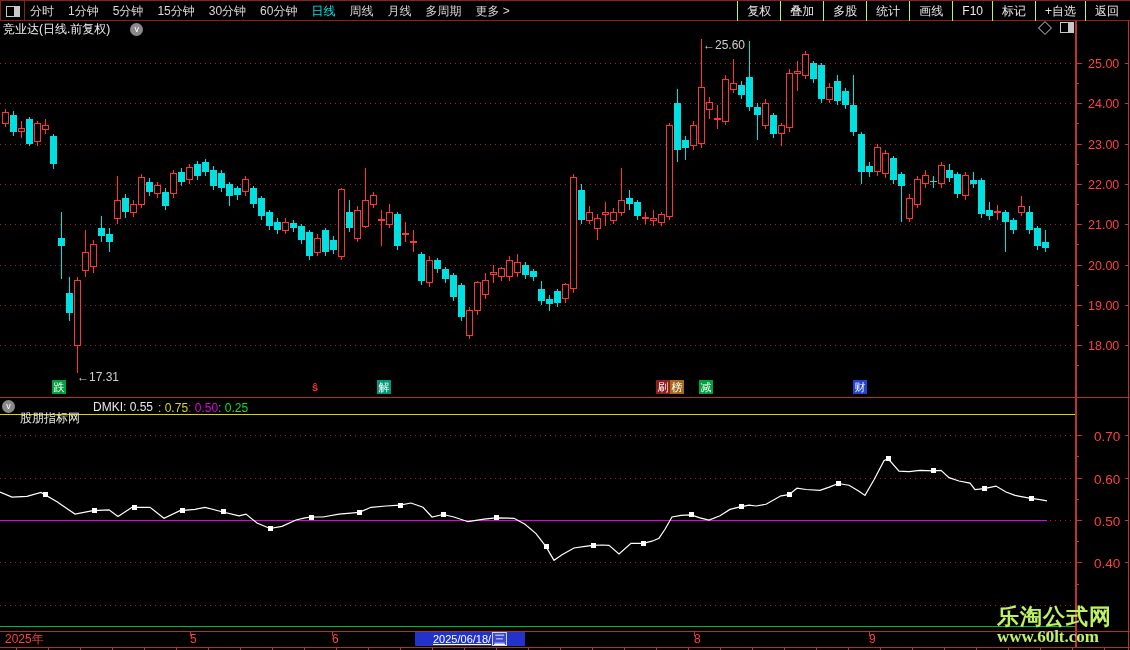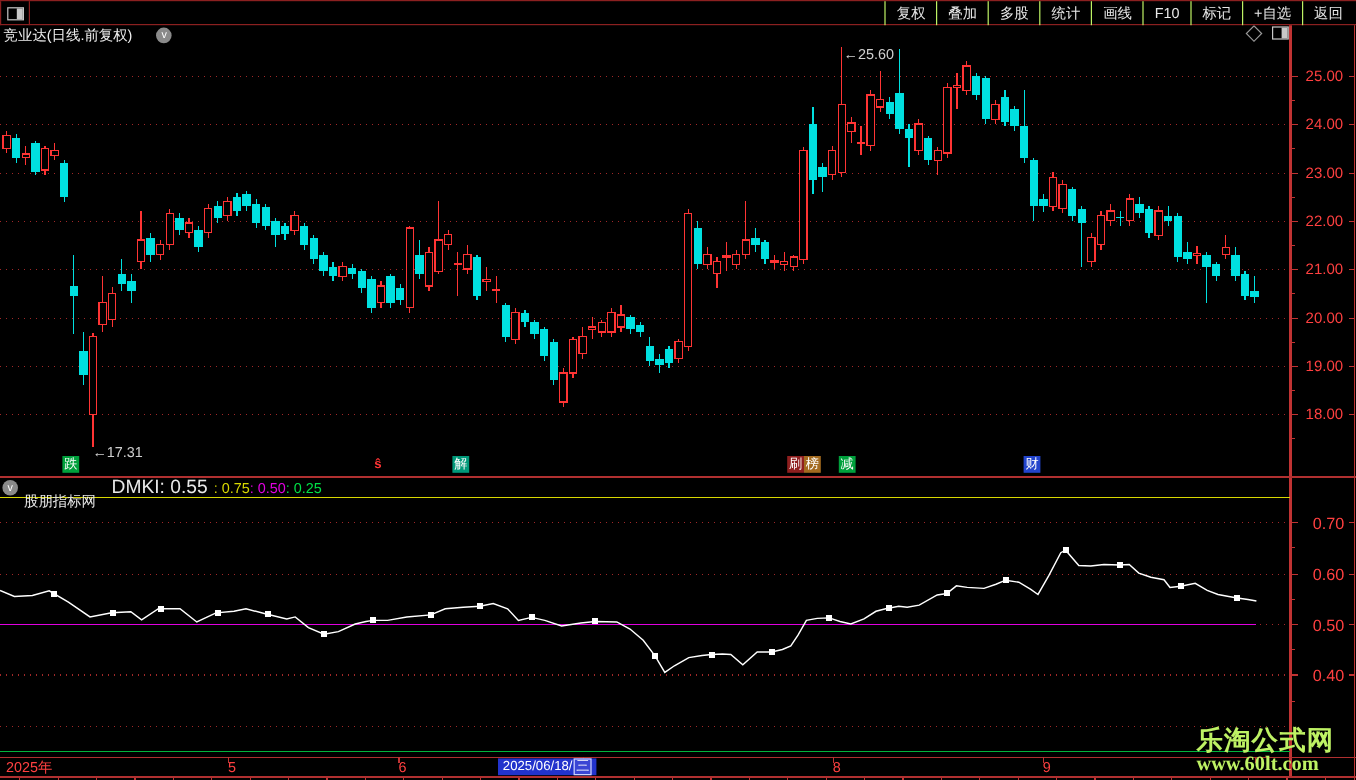--- a/index.html
+++ b/index.html
@@ -20,31 +20,31 @@
   
   .title-wrap{position:absolute;left:3px;top:22px;height:15px;display:flex;align-items:center;gap:20px;z-index:4;}
   .chart-title{color:#efefef;font-size:12px;white-space:nowrap;}
   .circ{width:13px;height:13px;border-radius:50%;background:#8a8a8a;color:#fff;font-size:9px;line-height:12px;
         text-align:center;display:inline-block;}
   .mini-icons{position:absolute;left:1040px;top:22px;display:flex;gap:10px;align-items:center;z-index:4;}
   .diamond{width:8px;height:8px;border:1px solid #9a9a9a;transform:rotate(45deg);display:inline-block;}
   
   .ind-header{position:absolute;left:2px;top:399px;height:15px;display:flex;align-items:center;gap:5px;z-index:4;}
   .ind-name{color:#e8e8e8;font-size:12px;margin-top:24px;}
-  .ind-label{color:#e8e8e8;font-size:16px;margin-left:8px;}
+  .ind-label{color:#e8e8e8;font-size:12px;margin-left:8px;}
   .lvl{font-size:12px;margin-left:0;}
   
   .badge{position:absolute;height:14px;display:flex;z-index:4;}
   .badge span{display:inline-block;min-width:14px;height:14px;font-size:11px;line-height:14px;
               text-align:center;color:#fff;}
   .badge.plain span{color:#ff3434;font-weight:bold;background:none;}
   .anno{position:absolute;color:#cfcfcf;font-size:12px;white-space:nowrap;z-index:4;}
   
   .date-hl{position:absolute;left:415px;top:632px;height:14px;background:#2233cc;color:#fff;
-           font-size:11px;line-height:14px;display:flex;align-items:center;padding:0 4px;z-index:4;}
+           font-size:11px;line-height:14px;display:flex;align-items:center;padding:0 18px;z-index:4;text-decoration:underline;}
   .date-hl .wd{border:1px solid #cfd4ff;background:#3a46d4;padding:0 1px;margin-left:1px;line-height:12px;height:12px;}
   
   .wmark{position:absolute;left:997px;top:605px;z-index:6;color:#bef264;}
   .wmark .l1{font-size:22px;font-weight:bold;letter-spacing:1px;line-height:23px;}
   .wmark .l2{font-family:Liberation Serif, serif;font-size:17px;font-weight:bold;line-height:18px;}
   svg{position:absolute;left:0;top:0;z-index:1;}
 </style>
 </head>
 <body>
 
@@ -581,20 +581,33 @@
       <line x1="1008.5" y1="648" x2="1008.5" y2="651" stroke="#c03333" stroke-width="1"></line>
       <line x1="1040.5" y1="648" x2="1040.5" y2="651" stroke="#c03333" stroke-width="1"></line>
       <line x1="1072.5" y1="648" x2="1072.5" y2="651" stroke="#c03333" stroke-width="1"></line>
       <line x1="1104.5" y1="648" x2="1104.5" y2="651" stroke="#c03333" stroke-width="1"></line>
     </svg>
 
   <div class="toolbar">
     <div class="winicon-box">
       <span class="split-icon"></span>
     </div>
+    <div class="tleft">
+        <span class="titem">分时</span>
+        <span class="titem">1分钟</span>
+        <span class="titem">5分钟</span>
+        <span class="titem">15分钟</span>
+        <span class="titem">30分钟</span>
+        <span class="titem">60分钟</span>
+        <span class="titem active">日线</span>
+        <span class="titem">周线</span>
+        <span class="titem">月线</span>
+        <span class="titem">多周期</span>
+        <span class="titem">更多 &gt;</span>
+      </div>
     <div class="tright">
         <span class="ritem">复权</span>
         <span class="ritem">叠加</span>
         <span class="ritem">多股</span>
         <span class="ritem">统计</span>
         <span class="ritem">画线</span>
         <span class="ritem">F10</span>
         <span class="ritem">标记</span>
         <span class="ritem">+自选</span>
         <span class="ritem">返回</span>

